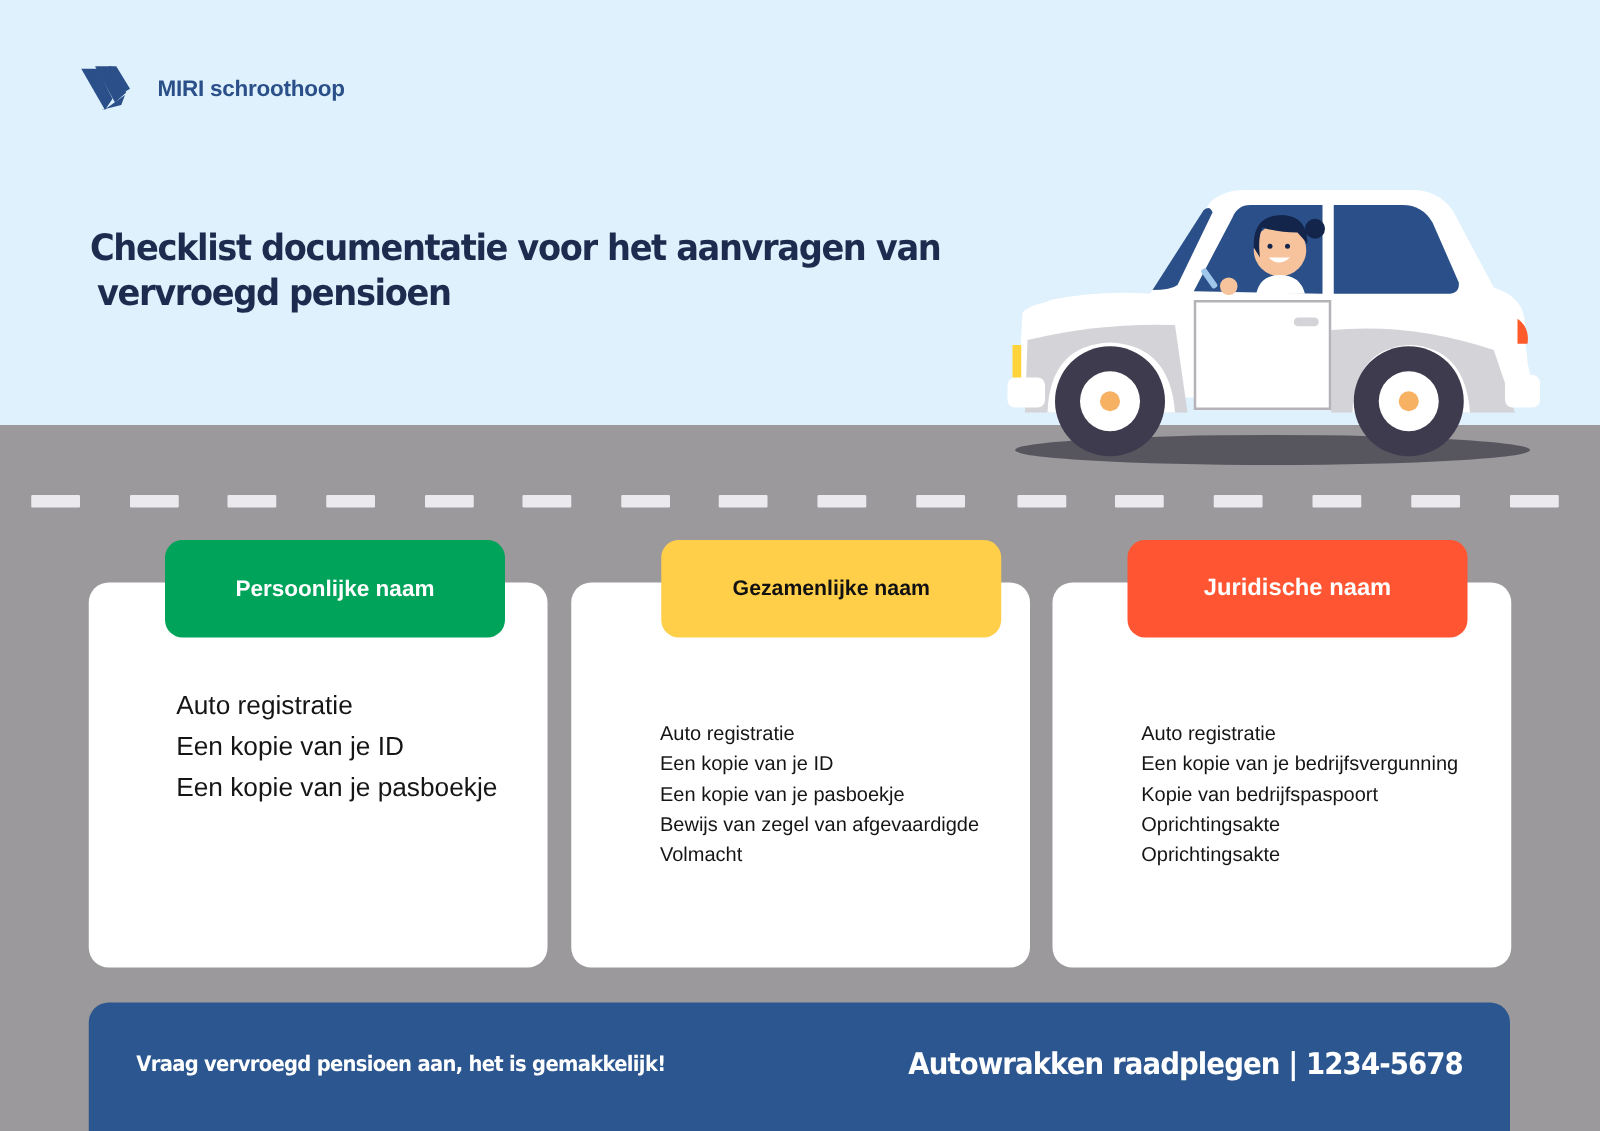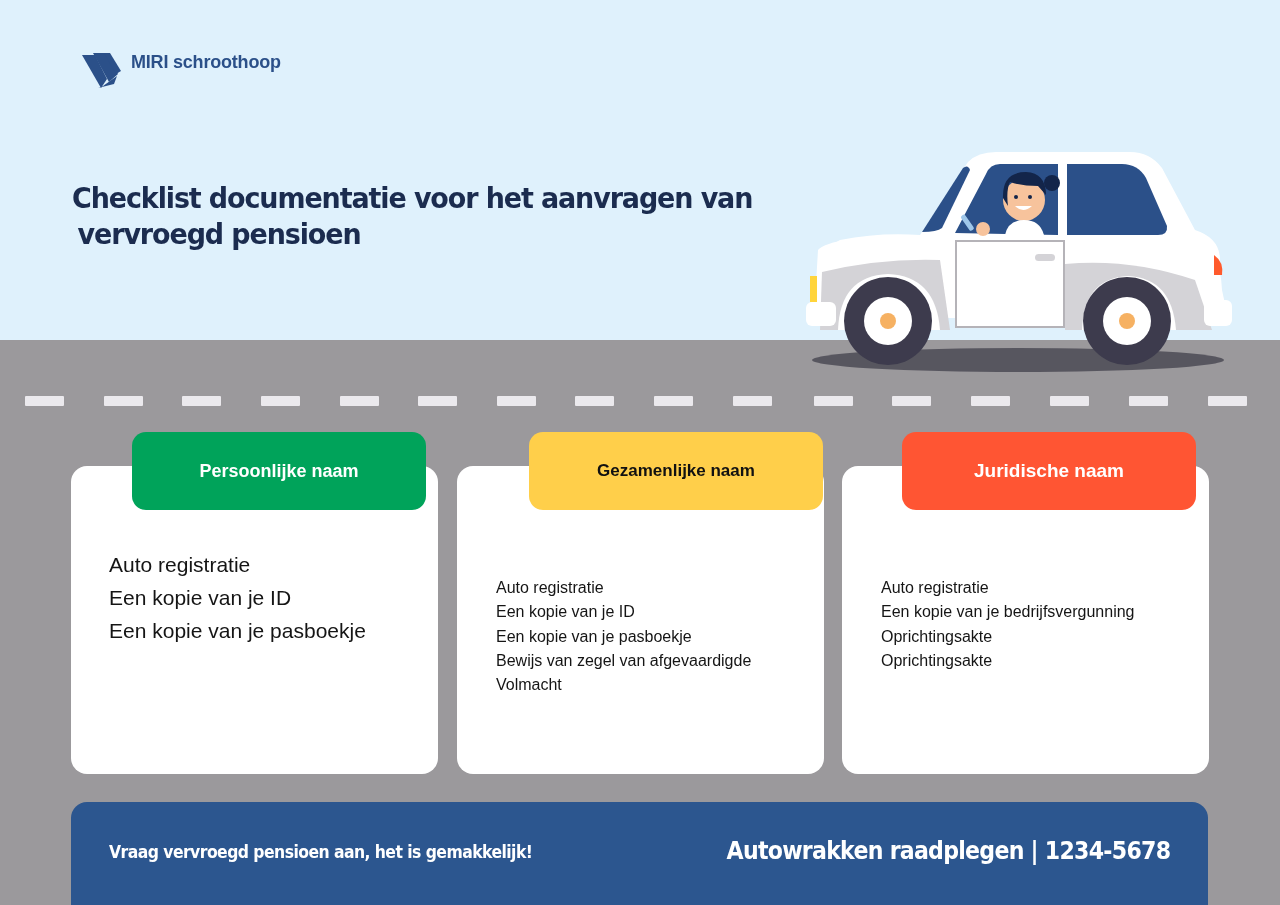--- a/index.html
+++ b/index.html
@@ -2,37 +2,37 @@
 <html><head>
   <meta charset="utf-8">
   <style>
     * { box-sizing: border-box; margin: 0; padding: 0; }
     html, body { width: 1280px; height: 905px; overflow: hidden; }
     body { position: relative; background: #9b999c; font-family: "Liberation Sans", "DejaVu Sans", sans-serif; }
 
     .sky { position: absolute; left: 0; top: 0; width: 1280px; height: 340px; background: #dff1fc; }
     .road { position: absolute; left: 0; top: 340px; width: 1280px; height: 565px; background: #9b999c; }
 
-    .logo { position: absolute; left: 81px; top: 52px; display: flex; gap: 8px; }
+    .logo { position: absolute; left: 64px; top: 52px; display: flex; align-items: center; gap: 20px; }
     .logo svg { width: 42px; height: 38px; display: block; }
     .logo-text { font-size: 18px; font-weight: bold; color: #2b5089; letter-spacing: -0.2px; }
 
     .title { position: absolute; left: 72px; top: 180px; width: 760px; font-family: "DejaVu Sans", sans-serif; font-weight: bold; font-size: 29px; line-height: 36px; color: #1b2c4f; letter-spacing: -1.2px; transform: scaleX(0.93); transform-origin: left top; }
     .title span { display: block; }
     .title .l2 { padding-left: 6px; }
 
     .car { position: absolute; left: 800px; top: 140px; width: 440px; height: 240px; }
 
     .dashes { position: absolute; left: 0; top: 396px; width: 1280px; height: 12px; }
     .dash { position: absolute; top: 0; width: 39px; height: 10px; background: #ebe9ed; border-radius: 1px; }
 
     .card { position: absolute; top: 466px; width: 367px; height: 308px; background: #ffffff; border-radius: 16px; }
-    .card-tab { position: absolute; top: 432px; width: 294px; height: 78px; border-radius: 14px; display: flex; align-items: center; justify-content: center; font-size: 18px; font-weight: bold; }
+    .card-tab { position: absolute; top: 432px; width: 272px; height: 78px; border-radius: 14px; display: flex; align-items: center; justify-content: center; font-size: 18px; font-weight: bold; }
     .card-list { position: absolute; list-style: none; color: #151515; }
-    .card-list li { white-space: nowrap; }
+    .card-list li { white-space: nowrap; margin-left: 32px; }
 
     .card-1 { left: 71px; }
     .tab-1 { left: 132px; background: #00a35a; color: #ffffff; }
     .list-1 { left: 109px; top: 548px; font-size: 21px; line-height: 33px; }
 
     .card-2 { left: 457px; }
     .tab-2 { left: 517px; background: #ffcf4a; color: #111111; font-size: 17px; margin-left: 12px; }
     .list-2 { left: 496px; top: 576px; font-size: 16px; line-height: 24.3px; }
 
     .card-3 { left: 842px; }
@@ -149,20 +149,21 @@
   <li>Een kopie van je pasboekje</li>
   <li>Bewijs van zegel van afgevaardigde</li>
   <li>Volmacht</li>
 </ul>
 
 <div class="card card-3"></div>
 <div class="card-tab tab-3">Juridische naam</div>
 <ul class="card-list list-3">
   <li>Auto registratie</li>
   <li>Een kopie van je bedrijfsvergunning</li>
+  <li>Kopie van bedrijfspaspoort</li>
   <li>Oprichtingsakte</li>
   <li>Oprichtingsakte</li>
 </ul>
 
 <div class="footer">
   <div class="footer-left">Vraag vervroegd pensioen aan, het is gemakkelijk!</div>
   <div class="footer-right">Autowrakken raadplegen | 1234-5678</div>
 </div>
 
 </body></html>

